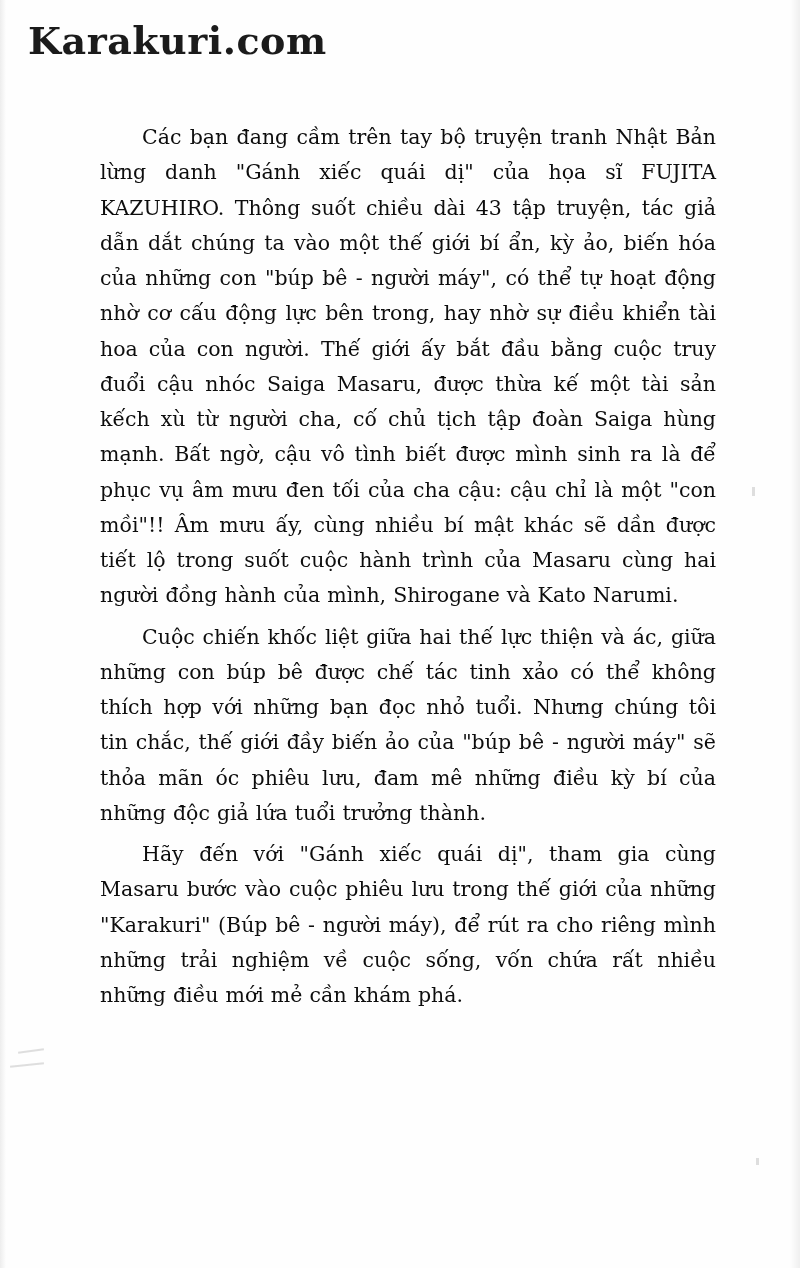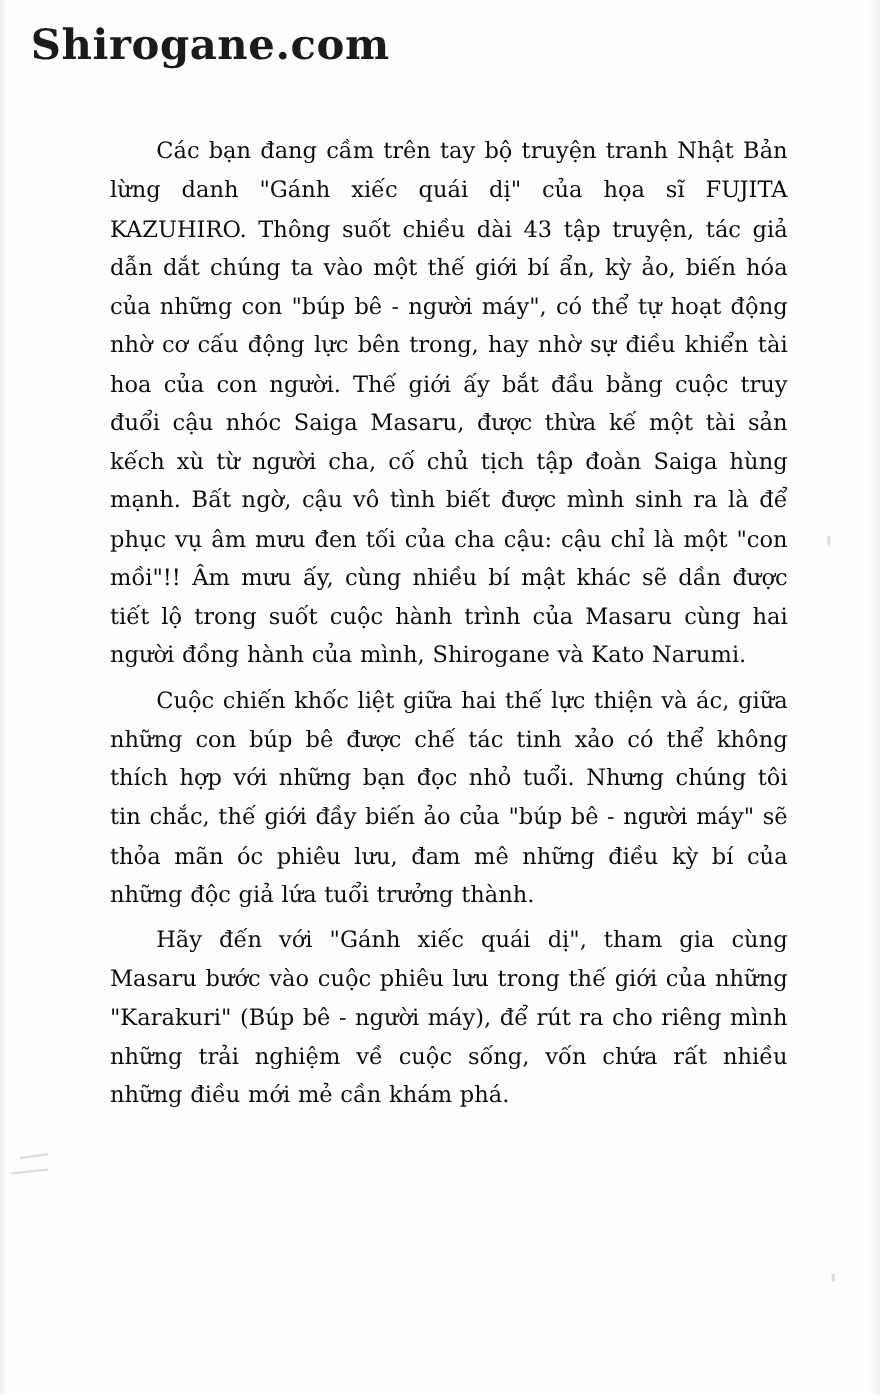--- a/index.html
+++ b/index.html
@@ -98,21 +98,21 @@
   }
 </style>
 </head>
 <body>
 
 <div class="page">
 
   <div class="scan-edge-left"></div>
   <div class="scan-edge-right"></div>
 
-  <div class="watermark">Shirogane.com</div>
+  <div class="watermark">Karakuri.com</div>
 
   <div class="content">
 
 
     <p class="doc-paragraph">Các bạn đang cầm trên tay bộ truyện tranh Nhật Bản lừng danh "Gánh xiếc quái dị" của họa sĩ FUJITA KAZUHIRO. Thông suốt chiều dài 43 tập truyện, tác giả dẫn dắt chúng ta vào một thế giới bí ẩn, kỳ ảo, biến hóa của những con "búp bê - người máy", có thể tự hoạt động nhờ cơ cấu động lực bên trong, hay nhờ sự điều khiển tài hoa của con người. Thế giới ấy bắt đầu bằng cuộc truy đuổi cậu nhóc Saiga Masaru, được thừa kế một tài sản kếch xù từ người cha, cố chủ tịch tập đoàn Saiga hùng mạnh. Bất ngờ, cậu vô tình biết được mình sinh ra là để phục vụ âm mưu đen tối của cha cậu: cậu chỉ là một "con mồi"!! Âm mưu ấy, cùng nhiều bí mật khác sẽ dần được tiết lộ trong suốt cuộc hành trình của Masaru cùng hai người đồng hành của mình, Shirogane và Kato Narumi.</p>
 
     <p class="doc-paragraph">Cuộc chiến khốc liệt giữa hai thế lực thiện và ác, giữa những con búp bê được chế tác tinh xảo có thể không thích hợp với những bạn đọc nhỏ tuổi. Nhưng chúng tôi tin chắc, thế giới đầy biến ảo của "búp bê - người máy" sẽ thỏa mãn óc phiêu lưu, đam mê những điều kỳ bí của những độc giả lứa tuổi trưởng thành.</p>
 
     <p class="doc-paragraph">Hãy đến với "Gánh xiếc quái dị", tham gia cùng Masaru bước vào cuộc phiêu lưu trong thế giới của những "Karakuri" (Búp bê - người máy), để rút ra cho riêng mình những trải nghiệm về cuộc sống, vốn chứa rất nhiều những điều mới mẻ cần khám phá.</p>
 

